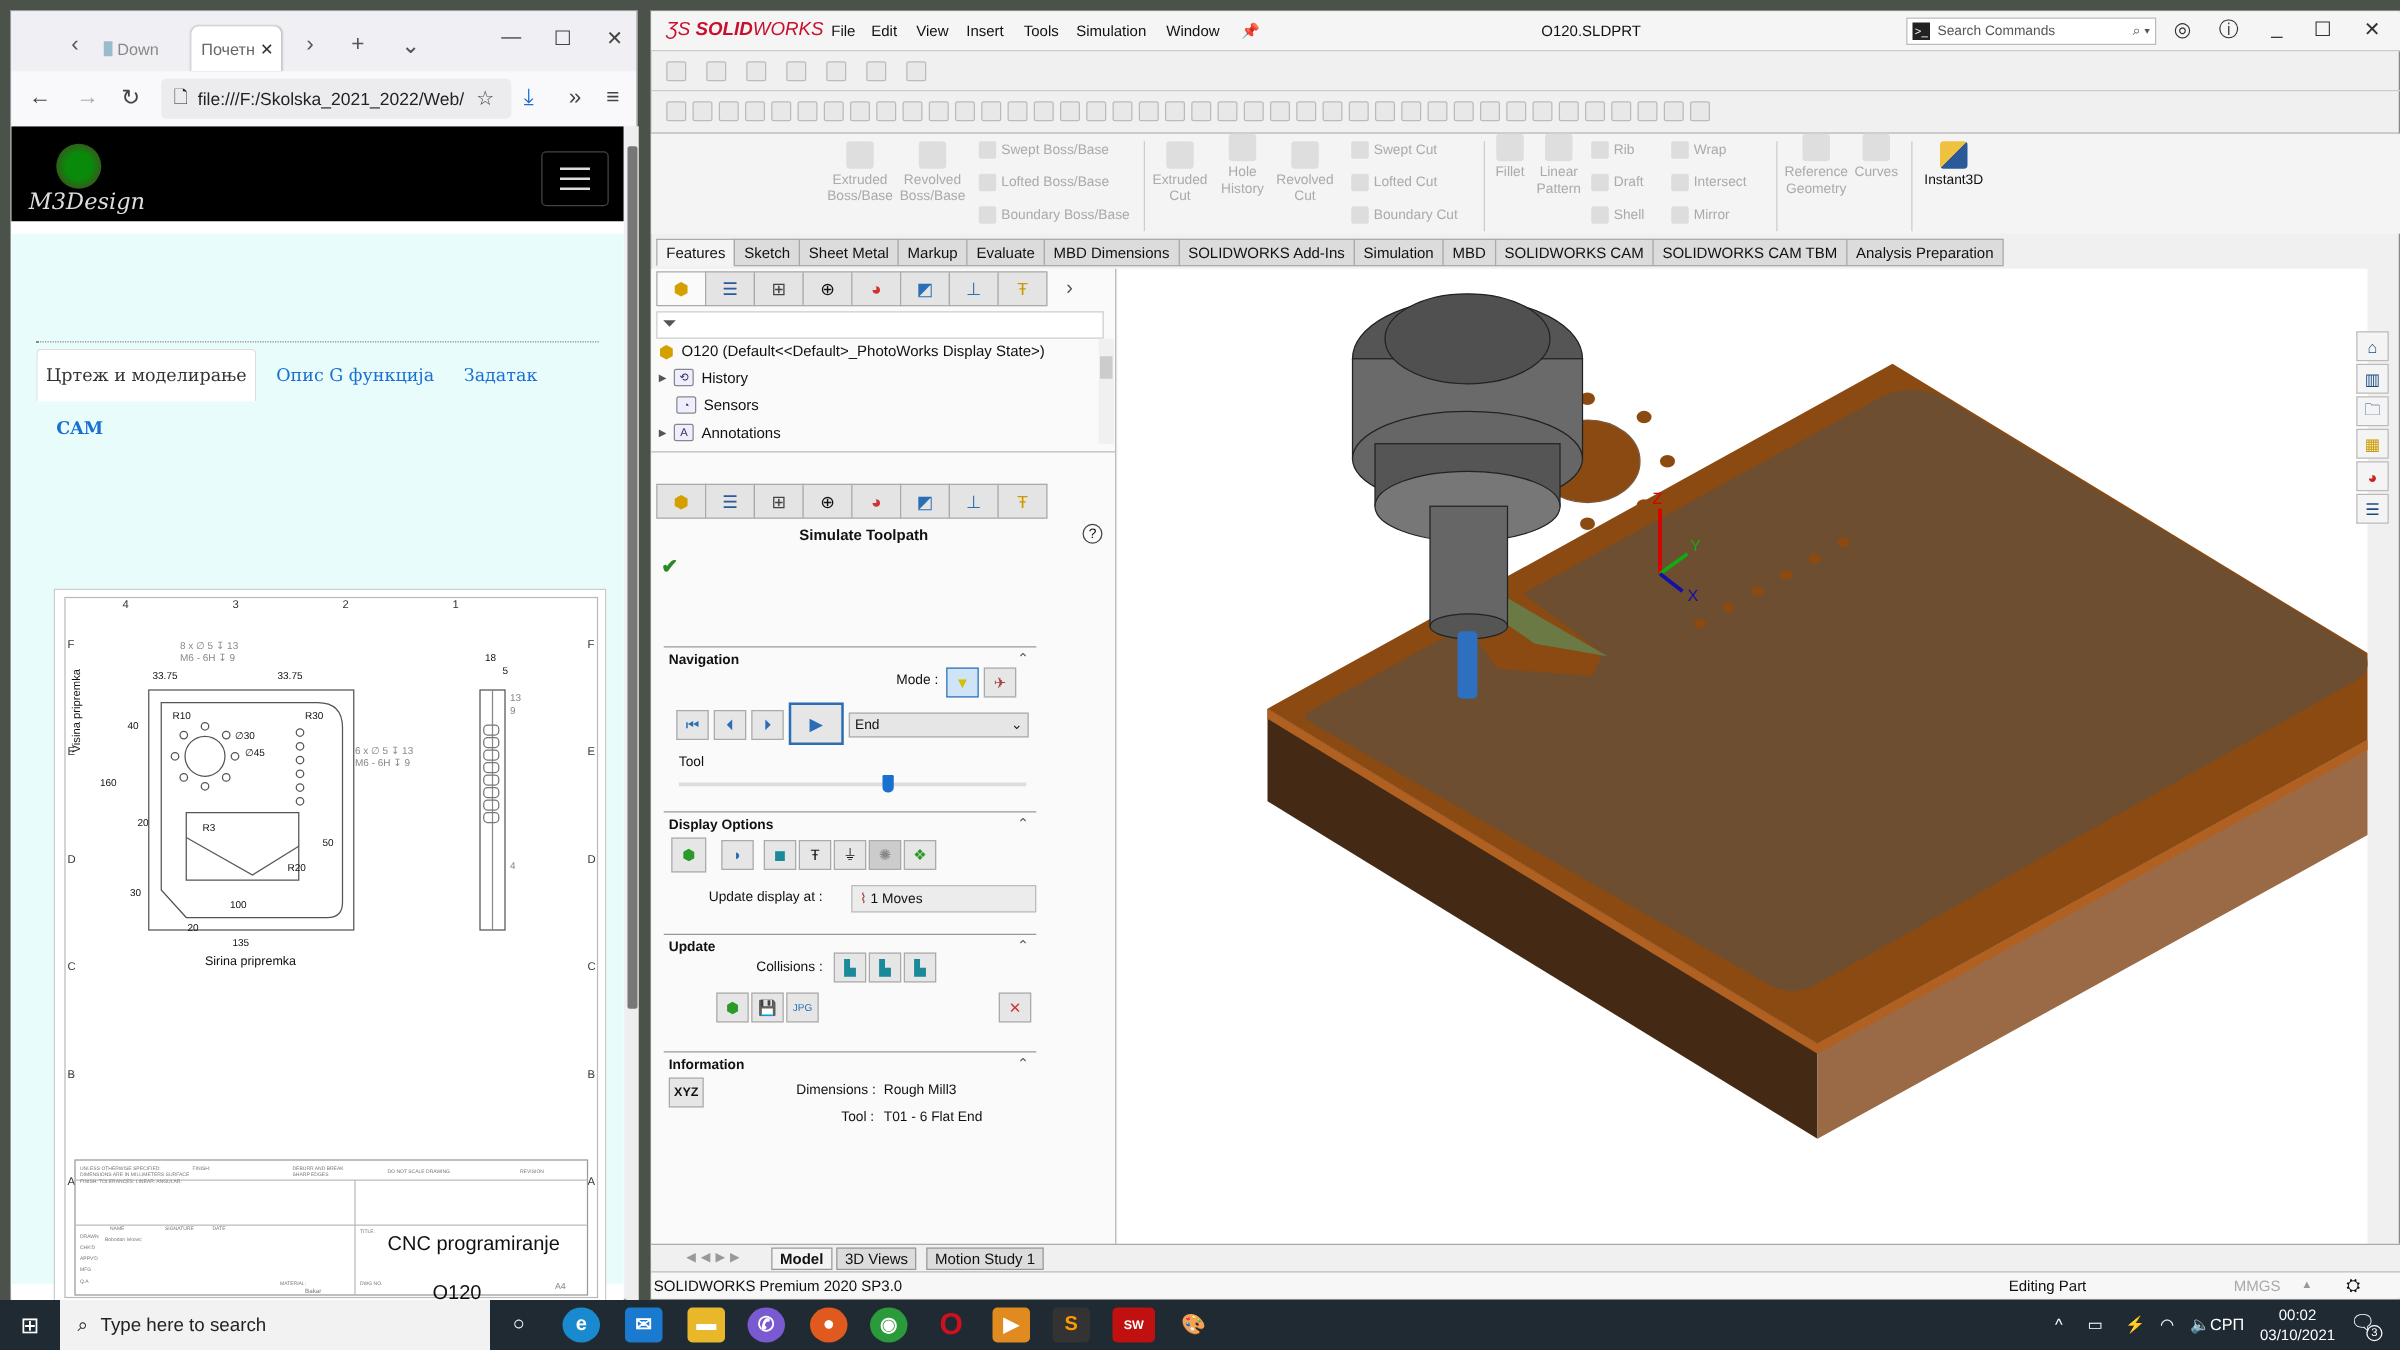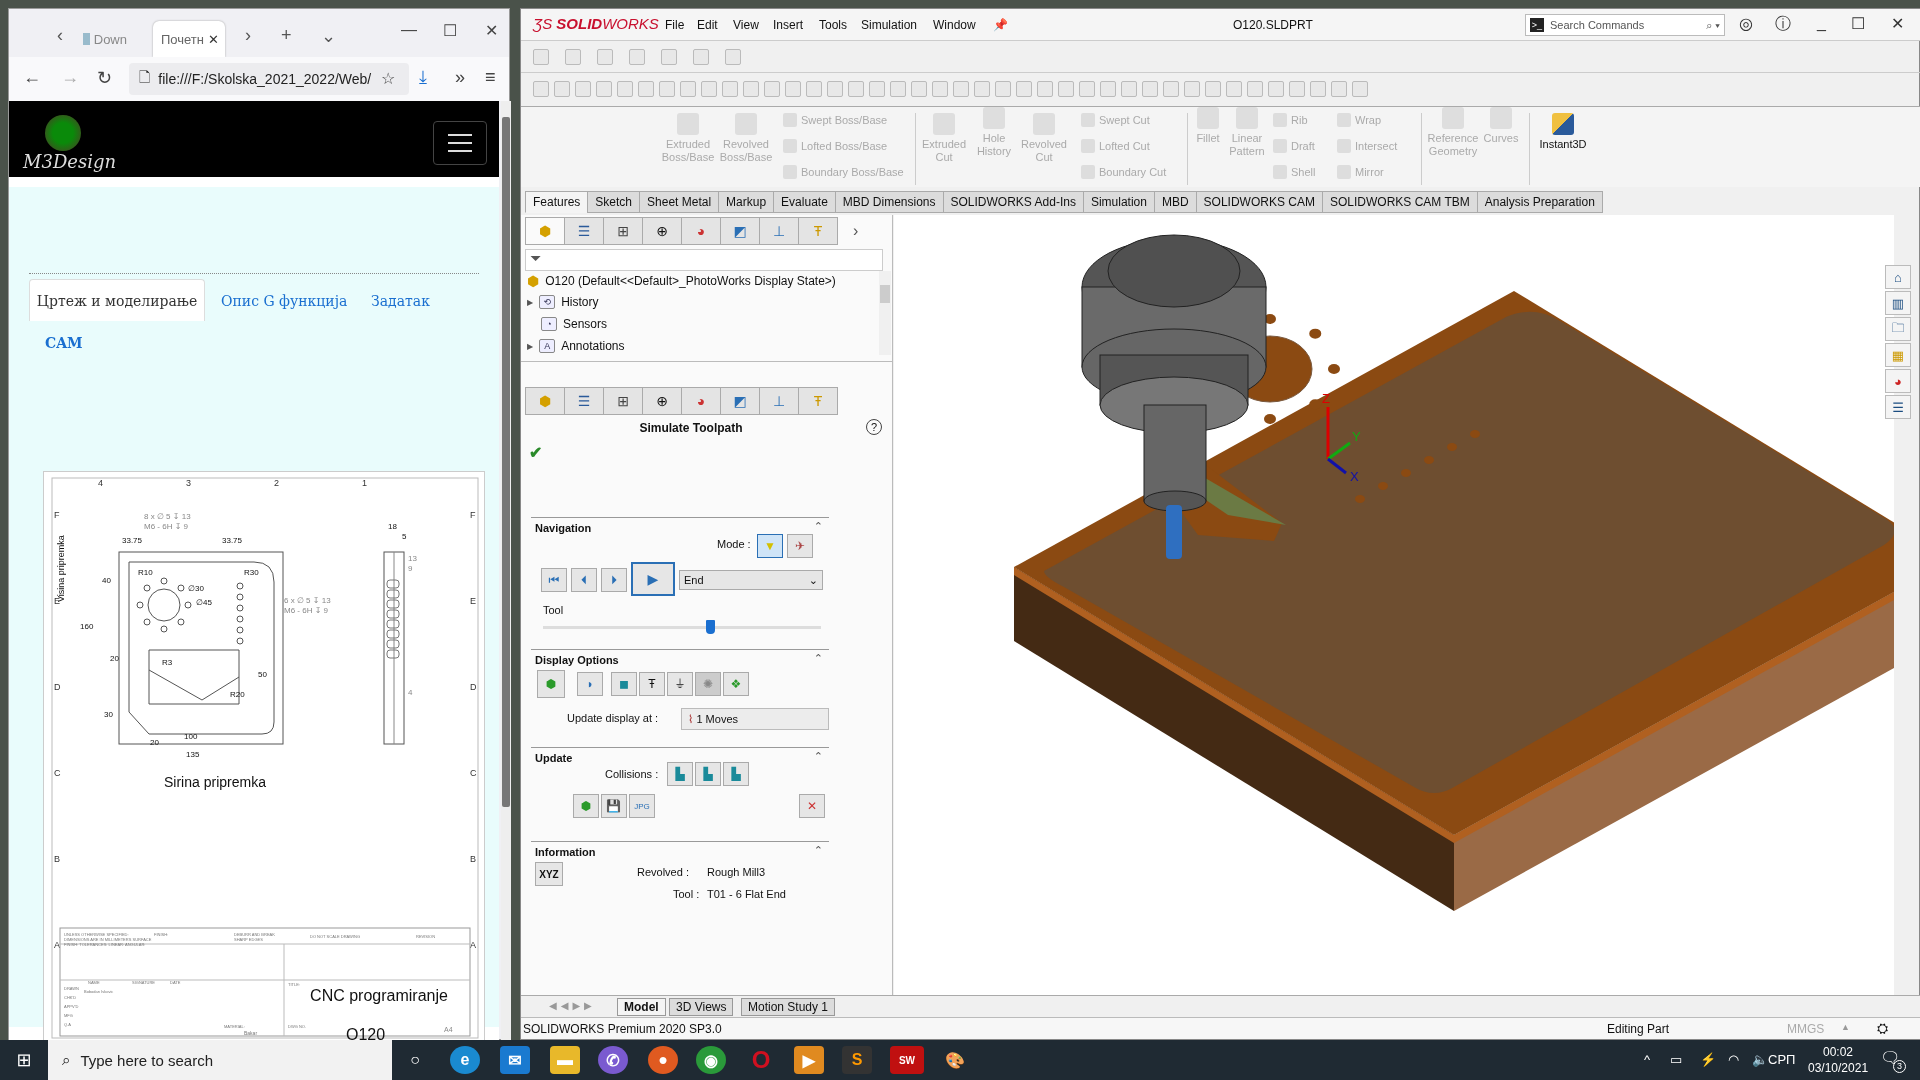--- a/index.html
+++ b/index.html
@@ -212,30 +212,30 @@
       <span class="abs" style="left:200px;top:96px;font-size:8px">R30</span>
       <span class="abs" style="left:58px;top:104px;font-size:8px">40</span>
       <span class="abs" style="left:144px;top:112px;font-size:8px">∅30</span>
       <span class="abs" style="left:152px;top:126px;font-size:8px">∅45</span>
       <span class="abs" style="left:36px;top:150px;font-size:8px">160</span>
       <span class="abs" style="left:66px;top:182px;font-size:8px">20</span>
       <span class="abs" style="left:118px;top:186px;font-size:8px">R3</span>
       <span class="abs" style="left:214px;top:198px;font-size:8px">50</span>
       <span class="abs" style="left:186px;top:218px;font-size:8px">R20</span>
       <span class="abs" style="left:60px;top:238px;font-size:8px">30</span>
-      <span class="abs" style="left:140px;top:260px;font-size:8px">100</span>
+      <span class="abs" style="left:140px;top:247px;font-size:8px">100</span>
       <span class="abs" style="left:106px;top:266px;font-size:8px">20</span>
       <span class="abs" style="left:142px;top:278px;font-size:8px">135</span>
       <span class="abs" style="left:344px;top:50px;font-size:8px">18</span>
       <span class="abs" style="left:358px;top:60px;font-size:8px">5</span>
       <span class="abs" style="left:364px;top:82px;font-size:8px;color:#888">13</span>
       <span class="abs" style="left:364px;top:92px;font-size:8px;color:#888">9</span>
       <span class="abs" style="left:364px;top:216px;font-size:8px;color:#888">4</span>
       <span class="abs" style="left:12px;top:130px;font-size:9px;transform:rotate(-90deg);transform-origin:left top">Visina pripremka</span>
-      <span class="abs" style="left:120px;top:302px;font-size:14px">Sirina pripremka</span>
+      <span class="abs" style="left:120px;top:292px;font-size:10px">Sirina pripremka</span>
       <span class="abs" style="left:20px;top:460px;font-size:4px;color:#777;line-height:5px;width:90px">
         <span>UNLESS OTHERWISE SPECIFIED:</span> <span>DIMENSIONS ARE IN MILLIMETERS</span> <span>SURFACE FINISH:</span> <span>TOLERANCES:</span> <span>LINEAR:</span> <span>ANGULAR:</span>
       </span>
       <span class="abs" style="left:110px;top:460px;font-size:4px;color:#777">FINISH:</span>
       <span class="abs" style="left:190px;top:460px;font-size:4px;color:#777;width:46px">DEBURR AND BREAK SHARP EDGES</span>
       <span class="abs" style="left:266px;top:462px;font-size:4px;color:#777">DO NOT SCALE DRAWING</span>
       <span class="abs" style="left:372px;top:462px;font-size:4px;color:#777">REVISION</span>
       <div class="abs" style="left:20px;top:512px;font-size:4px;color:#777;line-height:9px">
         <div></div>
         <div>DRAWN</div>
@@ -589,21 +589,21 @@
           </span>
         <span class="sqbtn" style="left:268px;top:46px;color:#c33">
             <span>✕</span>
           </span>
       </div>
 
       <div class="abs group" style="top:426px;height:80px">
         <span class="group-title">Information</span>
         <span class="group-collapse">⌃</span>
         <span class="sqbtn" style="left:4px;top:20px;width:28px;font-size:10px;font-weight:bold">XYZ</span>
-        <span class="abs" style="left:106px;top:24px;font-size:11px">Revolved :</span>
+        <span class="abs" style="left:106px;top:24px;font-size:11px">Dimensions :</span>
         <span class="abs" style="left:176px;top:24px;font-size:11px">Rough Mill3</span>
         <span class="abs" style="left:142px;top:46px;font-size:11px">Tool :</span>
         <span class="abs" style="left:176px;top:46px;font-size:11px">T01 - 6 Flat End</span>
       </div>
     </div>
   </div>
 
   <div id="viewport" class="abs">
     <svg width="1000" height="794">
 

